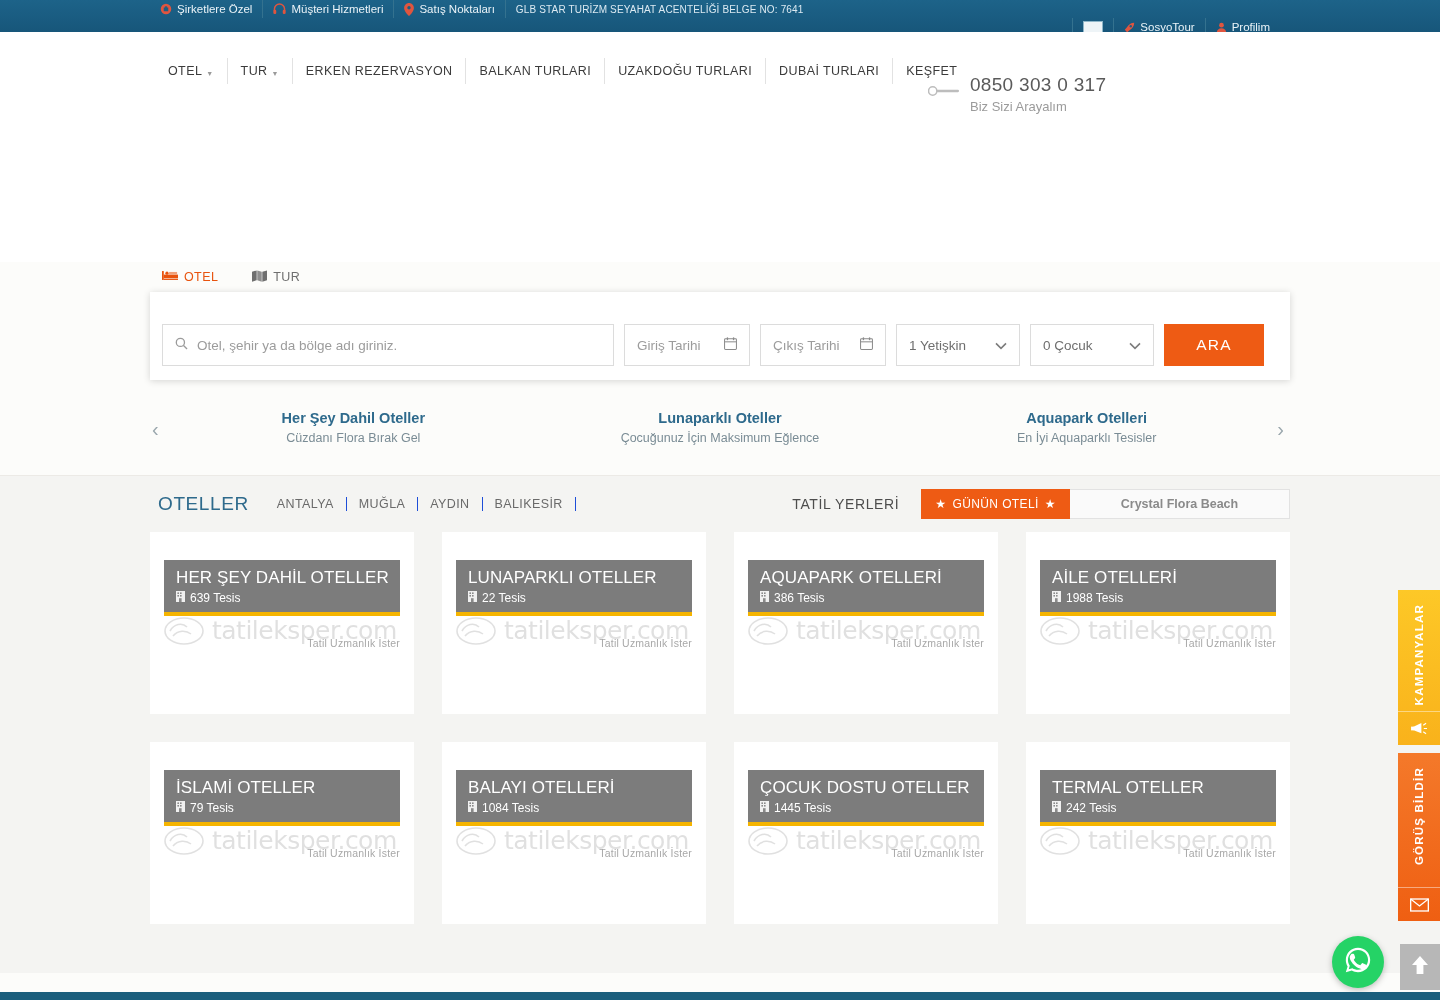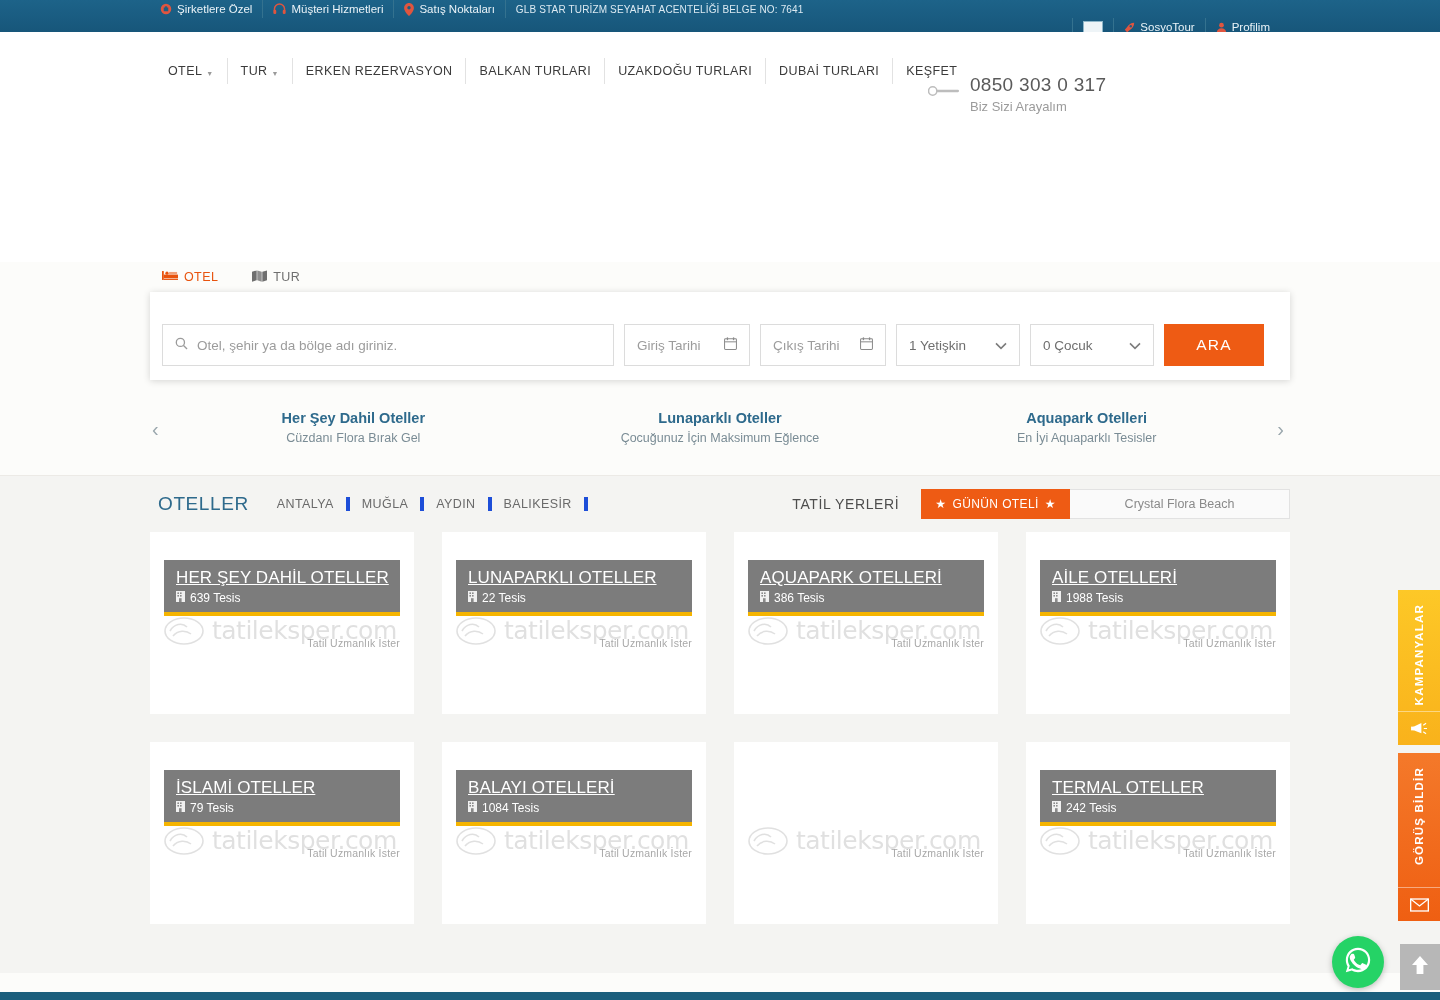--- a/index.html
+++ b/index.html
@@ -149,35 +149,35 @@
   }
   .hot-head {
     position:absolute; left:150px; top:8px; right:150px;
     display:flex; align-items:center; height:40px;margin-left:8px;
   }
   .hot-title {
     font-size:19px; color:#2e6a8c; letter-spacing:.6px; margin-right:16px;
   }
   .city {
     font-size:12.5px; color:#6a6a6a; letter-spacing:.4px;
-    padding:0 12px; border-right:4px solid #1d4ed8;
+    padding:0 12px; border-right:1px solid #1d4ed8;
     cursor:pointer; line-height:14px;
   }
   .hot-right { margin-left:auto; display:flex; align-items:center; }
   .tatil-lbl { font-size:14px; color:#4d4d4d; letter-spacing:.6px; margin-right:22px; }
   .gunun {
     background:#ee5b14; color:#fff; font-size:12px; letter-spacing:.4px;
     height:30px; padding:0 14px; display:flex; align-items:center; gap:6px;
     cursor:pointer;
   }
   .gunun-name {
     height:30px; min-width:220px; background:#fafafa;
     border:1px solid #e2e2e2; border-left:none;
     display:flex; align-items:center; justify-content:center;
-    font-size:12.5px; color:#8a8a8a; padding:0 8px; cursor:pointer;
+    font-size:12.5px; color:#8a8a8a; padding:0 8px; cursor:pointer;font-weight:bold;
   }
 
   .grid {
     position:absolute; left:150px; top:56px;
     width:1140px;
     display:grid;
     grid-template-columns: repeat(4, 264px);
     gap: 28px 28px;
   }
   .card {
@@ -185,21 +185,21 @@
     overflow:hidden; cursor:pointer;
   }
   .card-band {
     position:absolute; left:14px; top:28px; right:14px;
     background:rgba(95,95,95,.82);
     padding:8px 12px 7px 12px;
     border-bottom:4px solid #f5b400;
   }
   .card-title {
     color:#fff; font-size:17px; letter-spacing:.1px;
-    white-space:nowrap; line-height:20px;text-decoration:underline;
+    white-space:nowrap; line-height:20px;
   }
   .card-count {
     color:#fff; font-size:12px; margin-top:3px;
     display:flex; align-items:center; gap:5px;
   }
   .wm {
     position:absolute; left:14px; top:84px; right:10px;
     opacity:.30; display:flex; align-items:center; gap:4px;
     pointer-events:none;
   }
@@ -635,20 +635,34 @@
               <ellipse cx="20" cy="15" rx="19" ry="13" fill="none" stroke="#9b9b9b" stroke-width="1.6"></ellipse>
               <path d="M6 15c4-7 12-9 17-4" fill="none" stroke="#9b9b9b" stroke-width="1.6"></path>
               <path d="M9 20c5-6 13-6 18-2" fill="none" stroke="#9b9b9b" stroke-width="1.6"></path>
             </svg>
           <span class="wm-text">tatileksper.com</span>
         </div>
         <div class="wm-sub">Tatil Uzmanlık İster</div>
       </div>
 
       <div class="card">
+        <div class="card-band">
+          <div class="card-title">ÇOCUK DOSTU OTELLER</div>
+          <div class="card-count">
+            <span><svg width="9" height="11" viewBox="0 0 9 11">
+                  <rect width="9" height="11" fill="#f0f0f0"></rect>
+                  <rect x="1.4" y="1.4" width="1.6" height="1.6" fill="#8a8a8a"></rect>
+                  <rect x="4" y="1.4" width="1.6" height="1.6" fill="#8a8a8a"></rect>
+                  <rect x="1.4" y="4" width="1.6" height="1.6" fill="#8a8a8a"></rect>
+                  <rect x="4" y="4" width="1.6" height="1.6" fill="#8a8a8a"></rect>
+                  <rect x="3" y="7.2" width="2.6" height="3.8" fill="#8a8a8a"></rect>
+                </svg></span>
+            <span>1445 Tesis</span>
+          </div>
+        </div>
         <div class="wm">
           <svg width="44" height="30" viewBox="0 0 44 30">
               <ellipse cx="20" cy="15" rx="19" ry="13" fill="none" stroke="#9b9b9b" stroke-width="1.6"></ellipse>
               <path d="M6 15c4-7 12-9 17-4" fill="none" stroke="#9b9b9b" stroke-width="1.6"></path>
               <path d="M9 20c5-6 13-6 18-2" fill="none" stroke="#9b9b9b" stroke-width="1.6"></path>
             </svg>
           <span class="wm-text">tatileksper.com</span>
         </div>
         <div class="wm-sub">Tatil Uzmanlık İster</div>
       </div>

